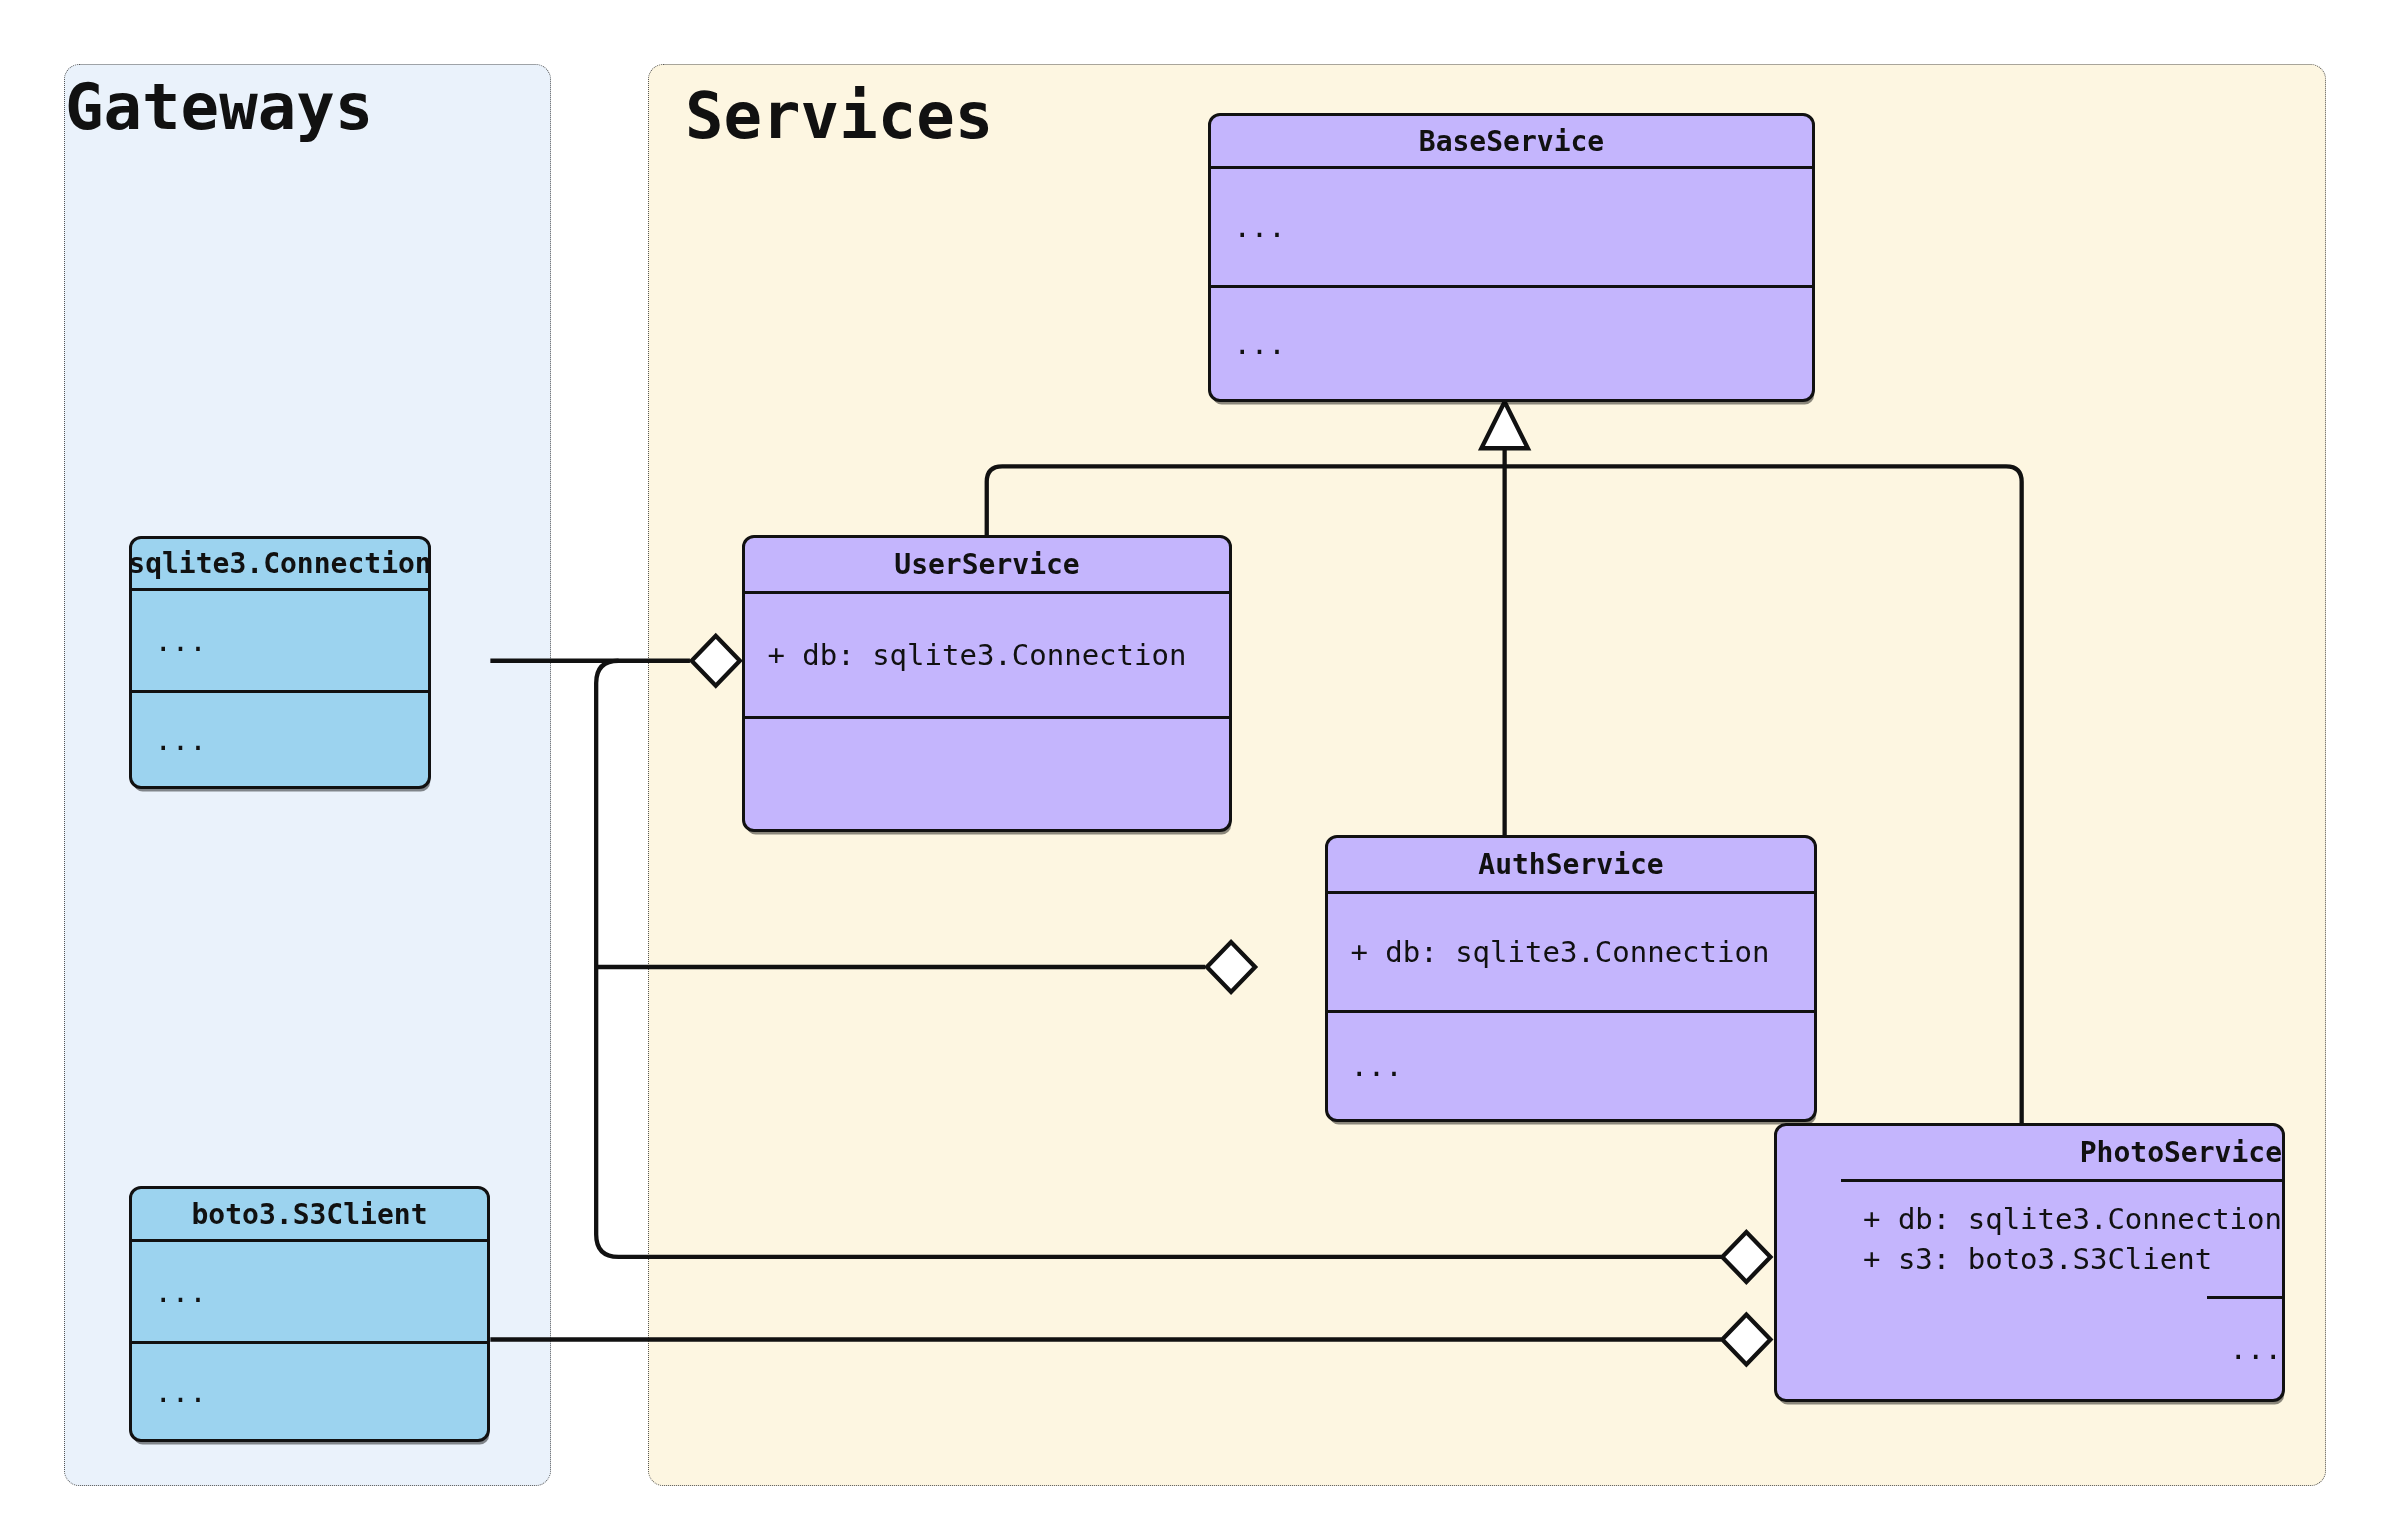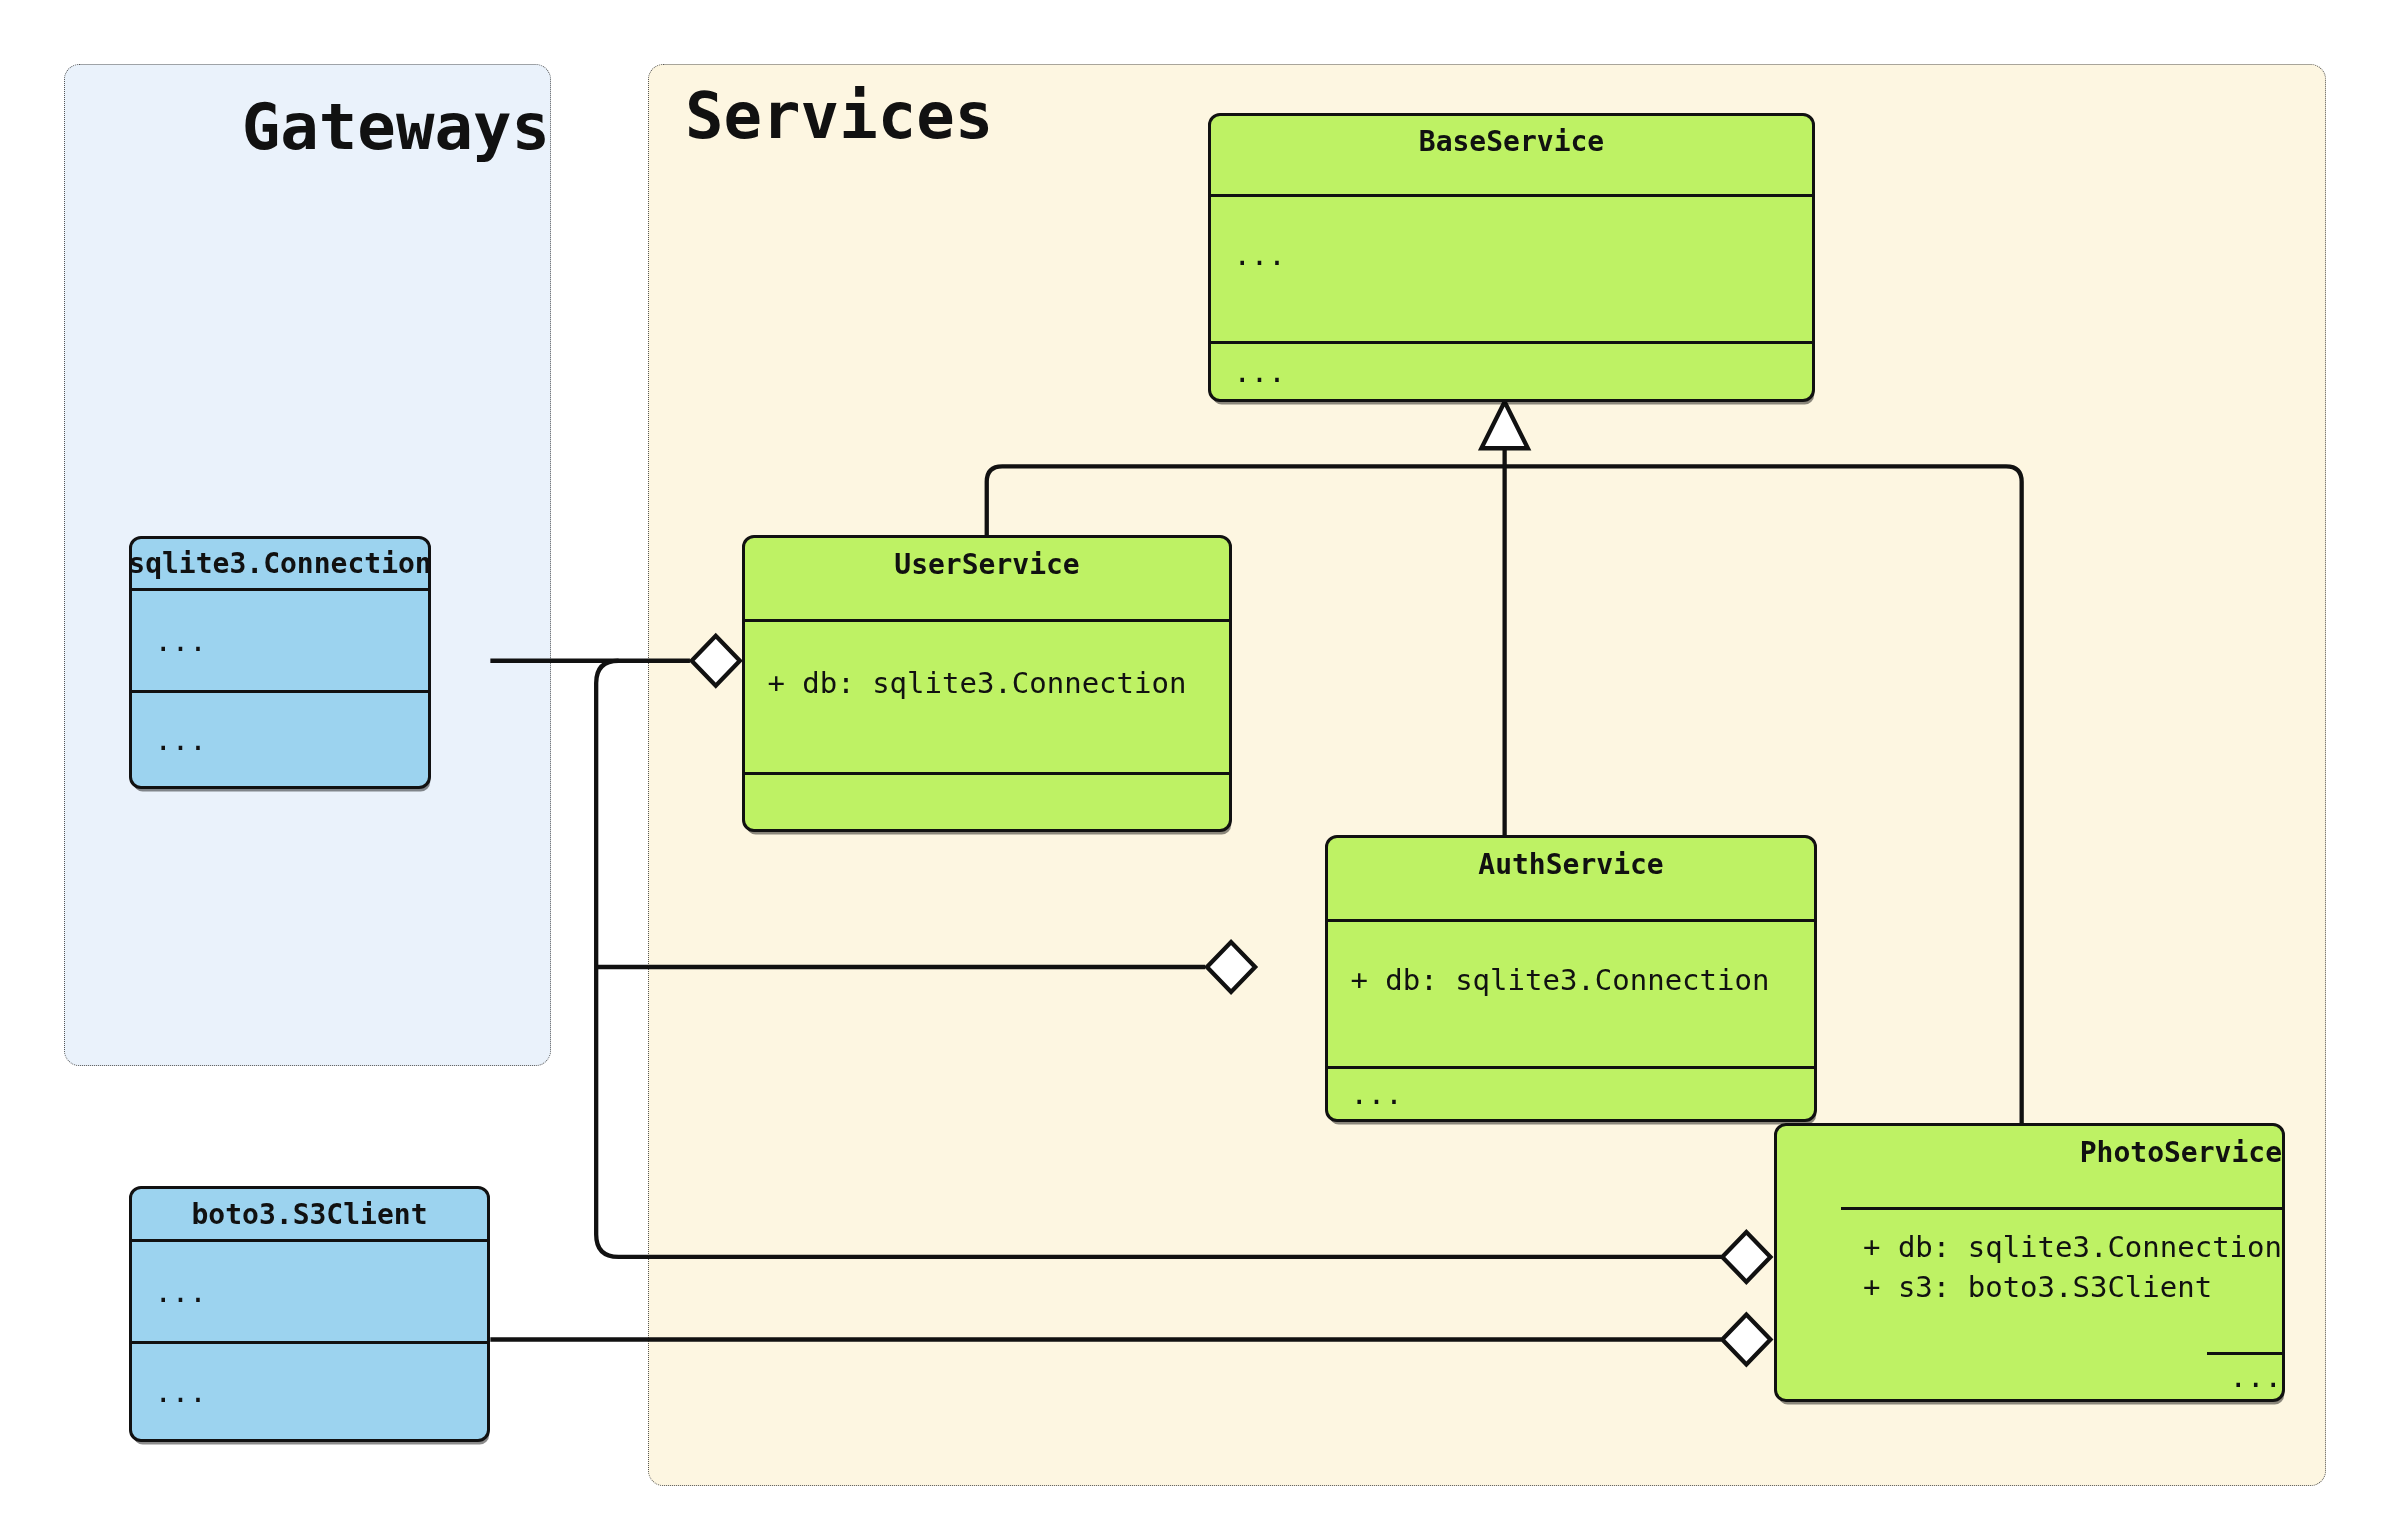--- a/index.html
+++ b/index.html
@@ -10,39 +10,39 @@
   
   .group {
     position:absolute; box-sizing:border-box;
     border:1.7px dotted #555; border-radius:15.5px;
   }
   .group-title {
     font-weight:bold; font-size:64px; line-height:69px; color:#111;
     white-space:nowrap;
   }
   #gateways {
-    left:64px; top:64px; width:487px; height:1002px;
-    background:#EAF2FB; text-align:right; padding-top:28px;
+    left:64px; top:64px; width:487px; height:1422px;
+    background:#EAF2FB; text-align:left; padding-top:8px;
   }
   #services {
     left:648px; top:64px; width:1678px; height:1422px;
     background:#FDF6E1; padding:17px 0 12px 36px; text-align:left;
   }
   
   .wires { position:absolute; left:0; top:0; }
   .edge { fill:none; stroke:#111; stroke-width:5; }
   .arrowhead { fill:#ffffff; stroke:#111; stroke-width:5; stroke-linejoin:miter; }
   
   .uml-box {
     position:absolute; box-sizing:border-box;
     border:3.4px solid #111; border-radius:12px;
     display:flex; flex-direction:column;
     box-shadow:1.7px 5.2px 0 -2.6px rgba(0,0,0,0.45);
   }
-  .uml-yellow { background:#bef264;gap:28px; }
+  .uml-yellow { background:#c4b5fd; }
   .uml-blue   { background:#9CD3EF; }
   .uml-title {
     flex:0 0 auto; display:flex; align-items:center; justify-content:center;
     font-weight:bold; font-size:28px; white-space:nowrap;
   }
   .uml-sect {
     flex:0 0 auto; box-sizing:border-box;
     border-top:3.4px solid #111;
     display:flex; flex-direction:column; justify-content:center;
     padding-left:22.4px; font-size:29px; line-height:40px; white-space:nowrap;

